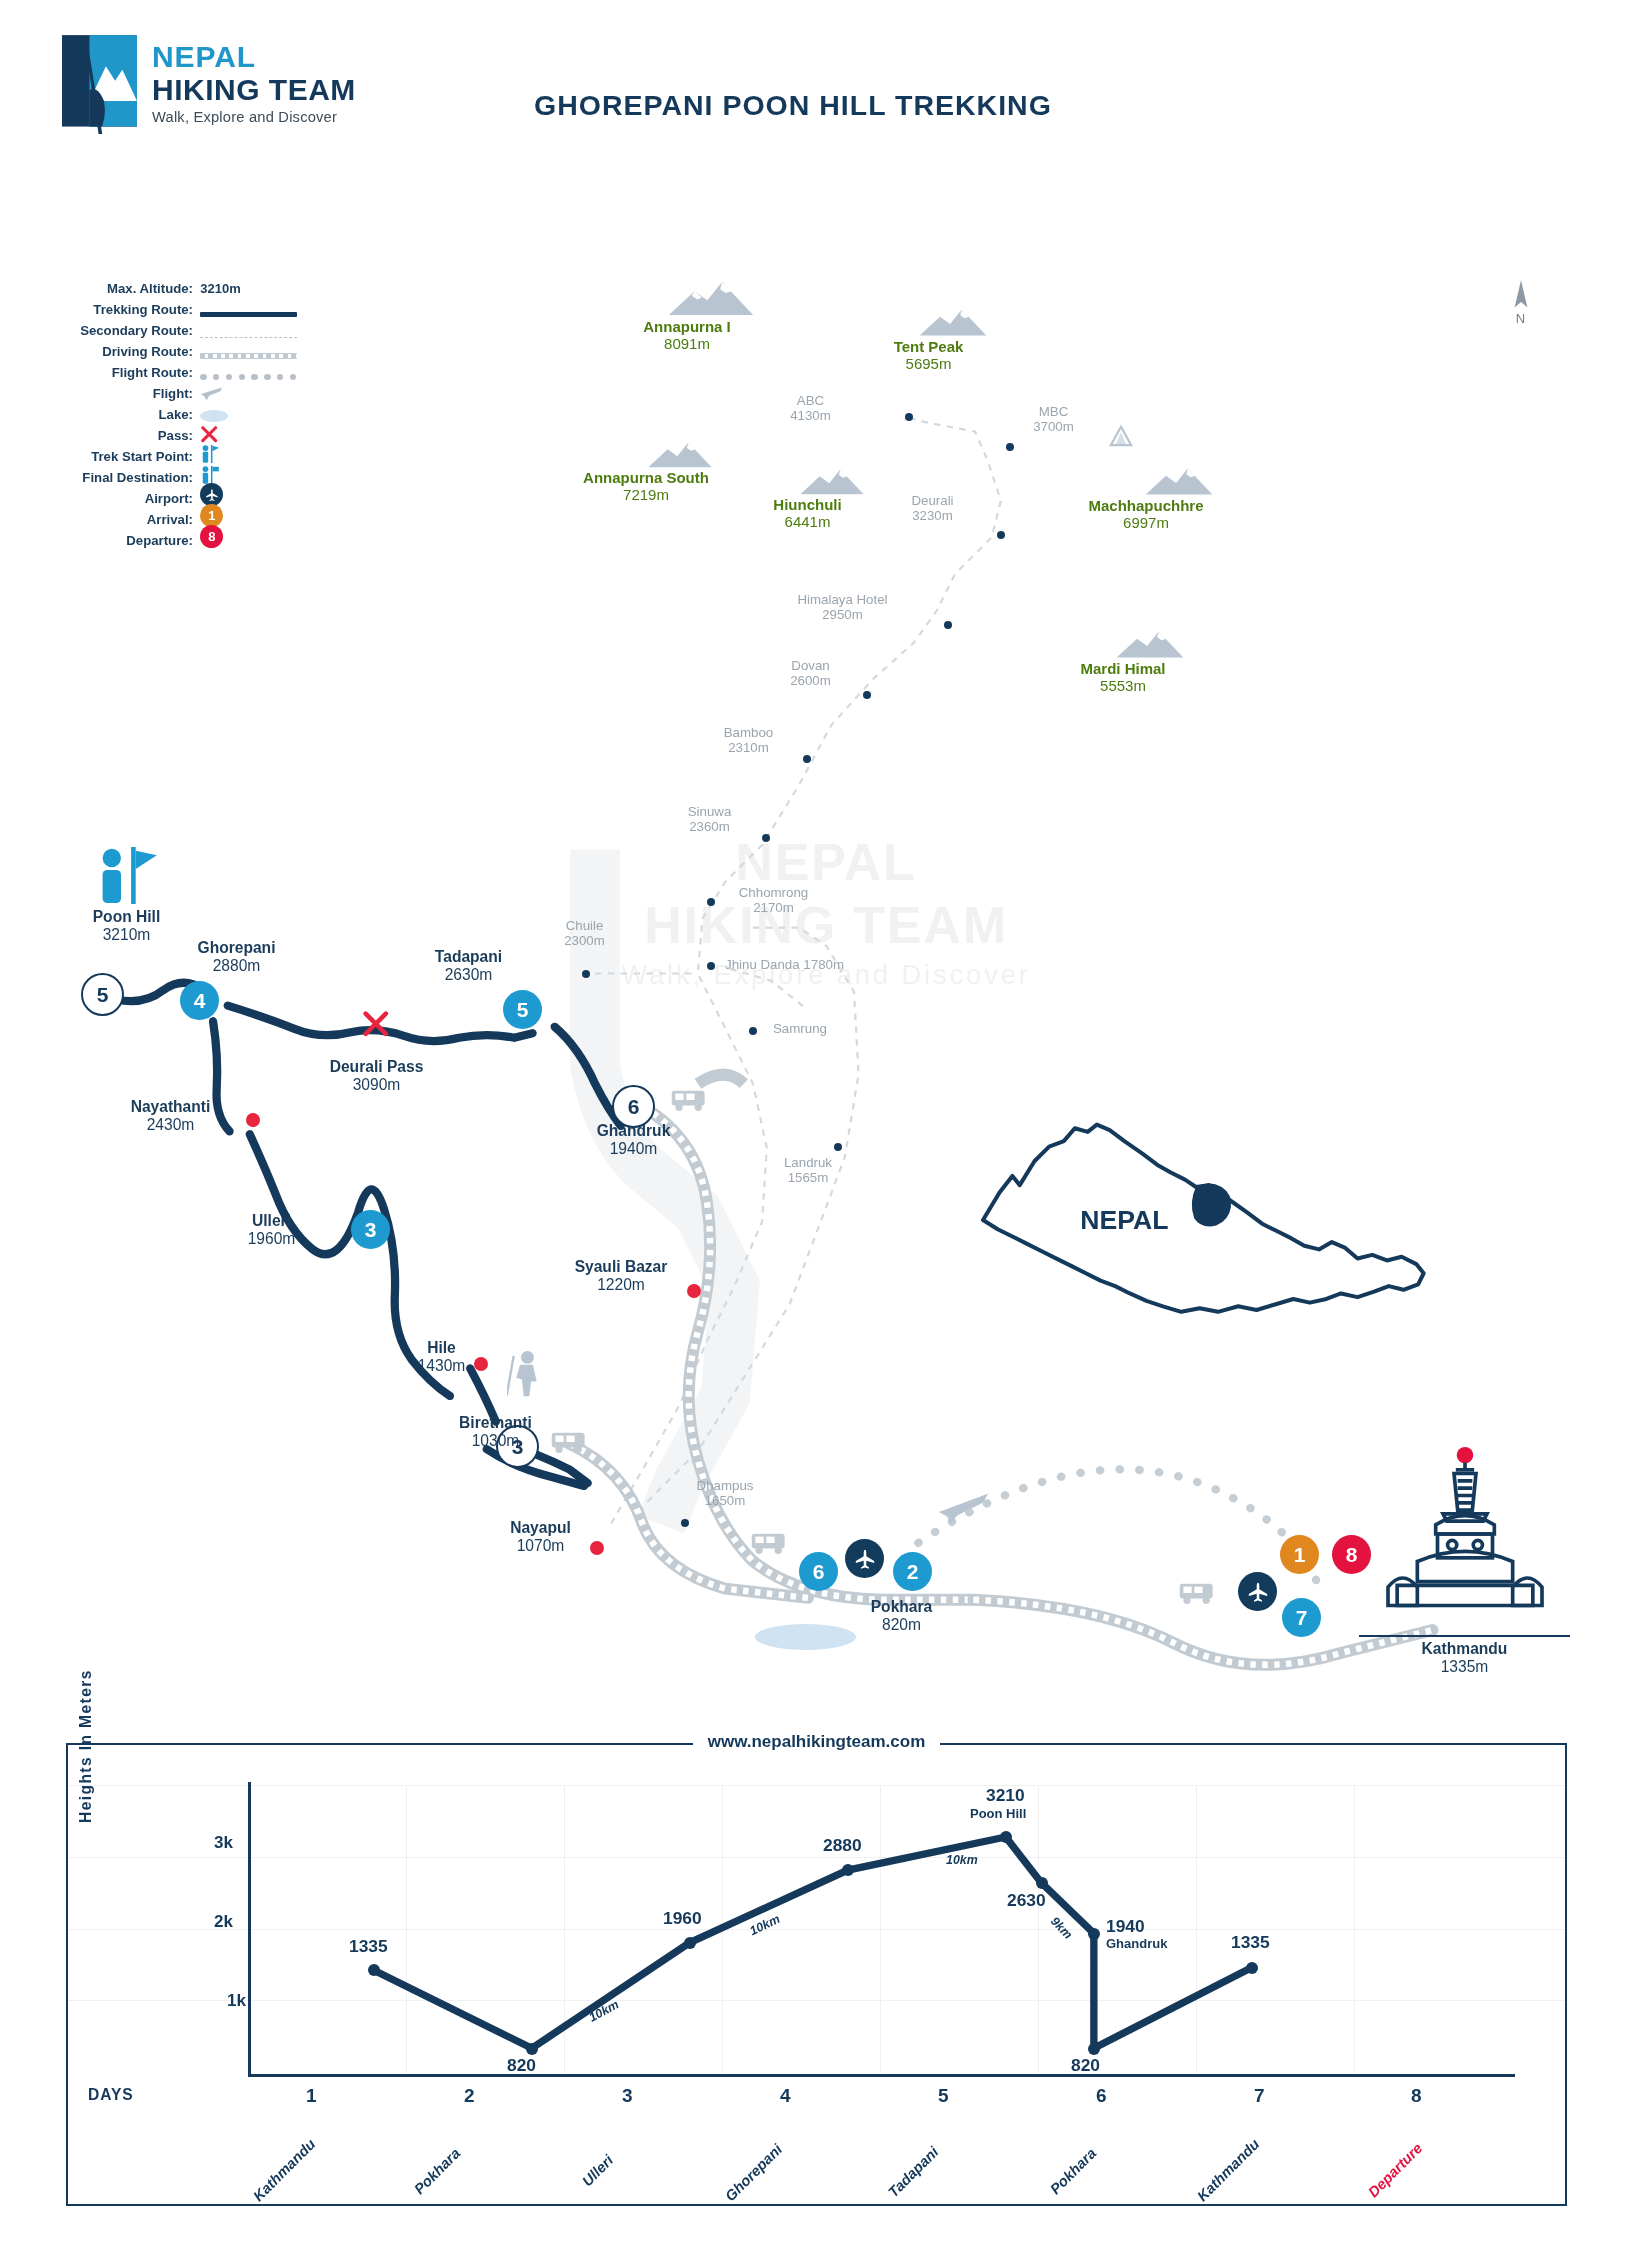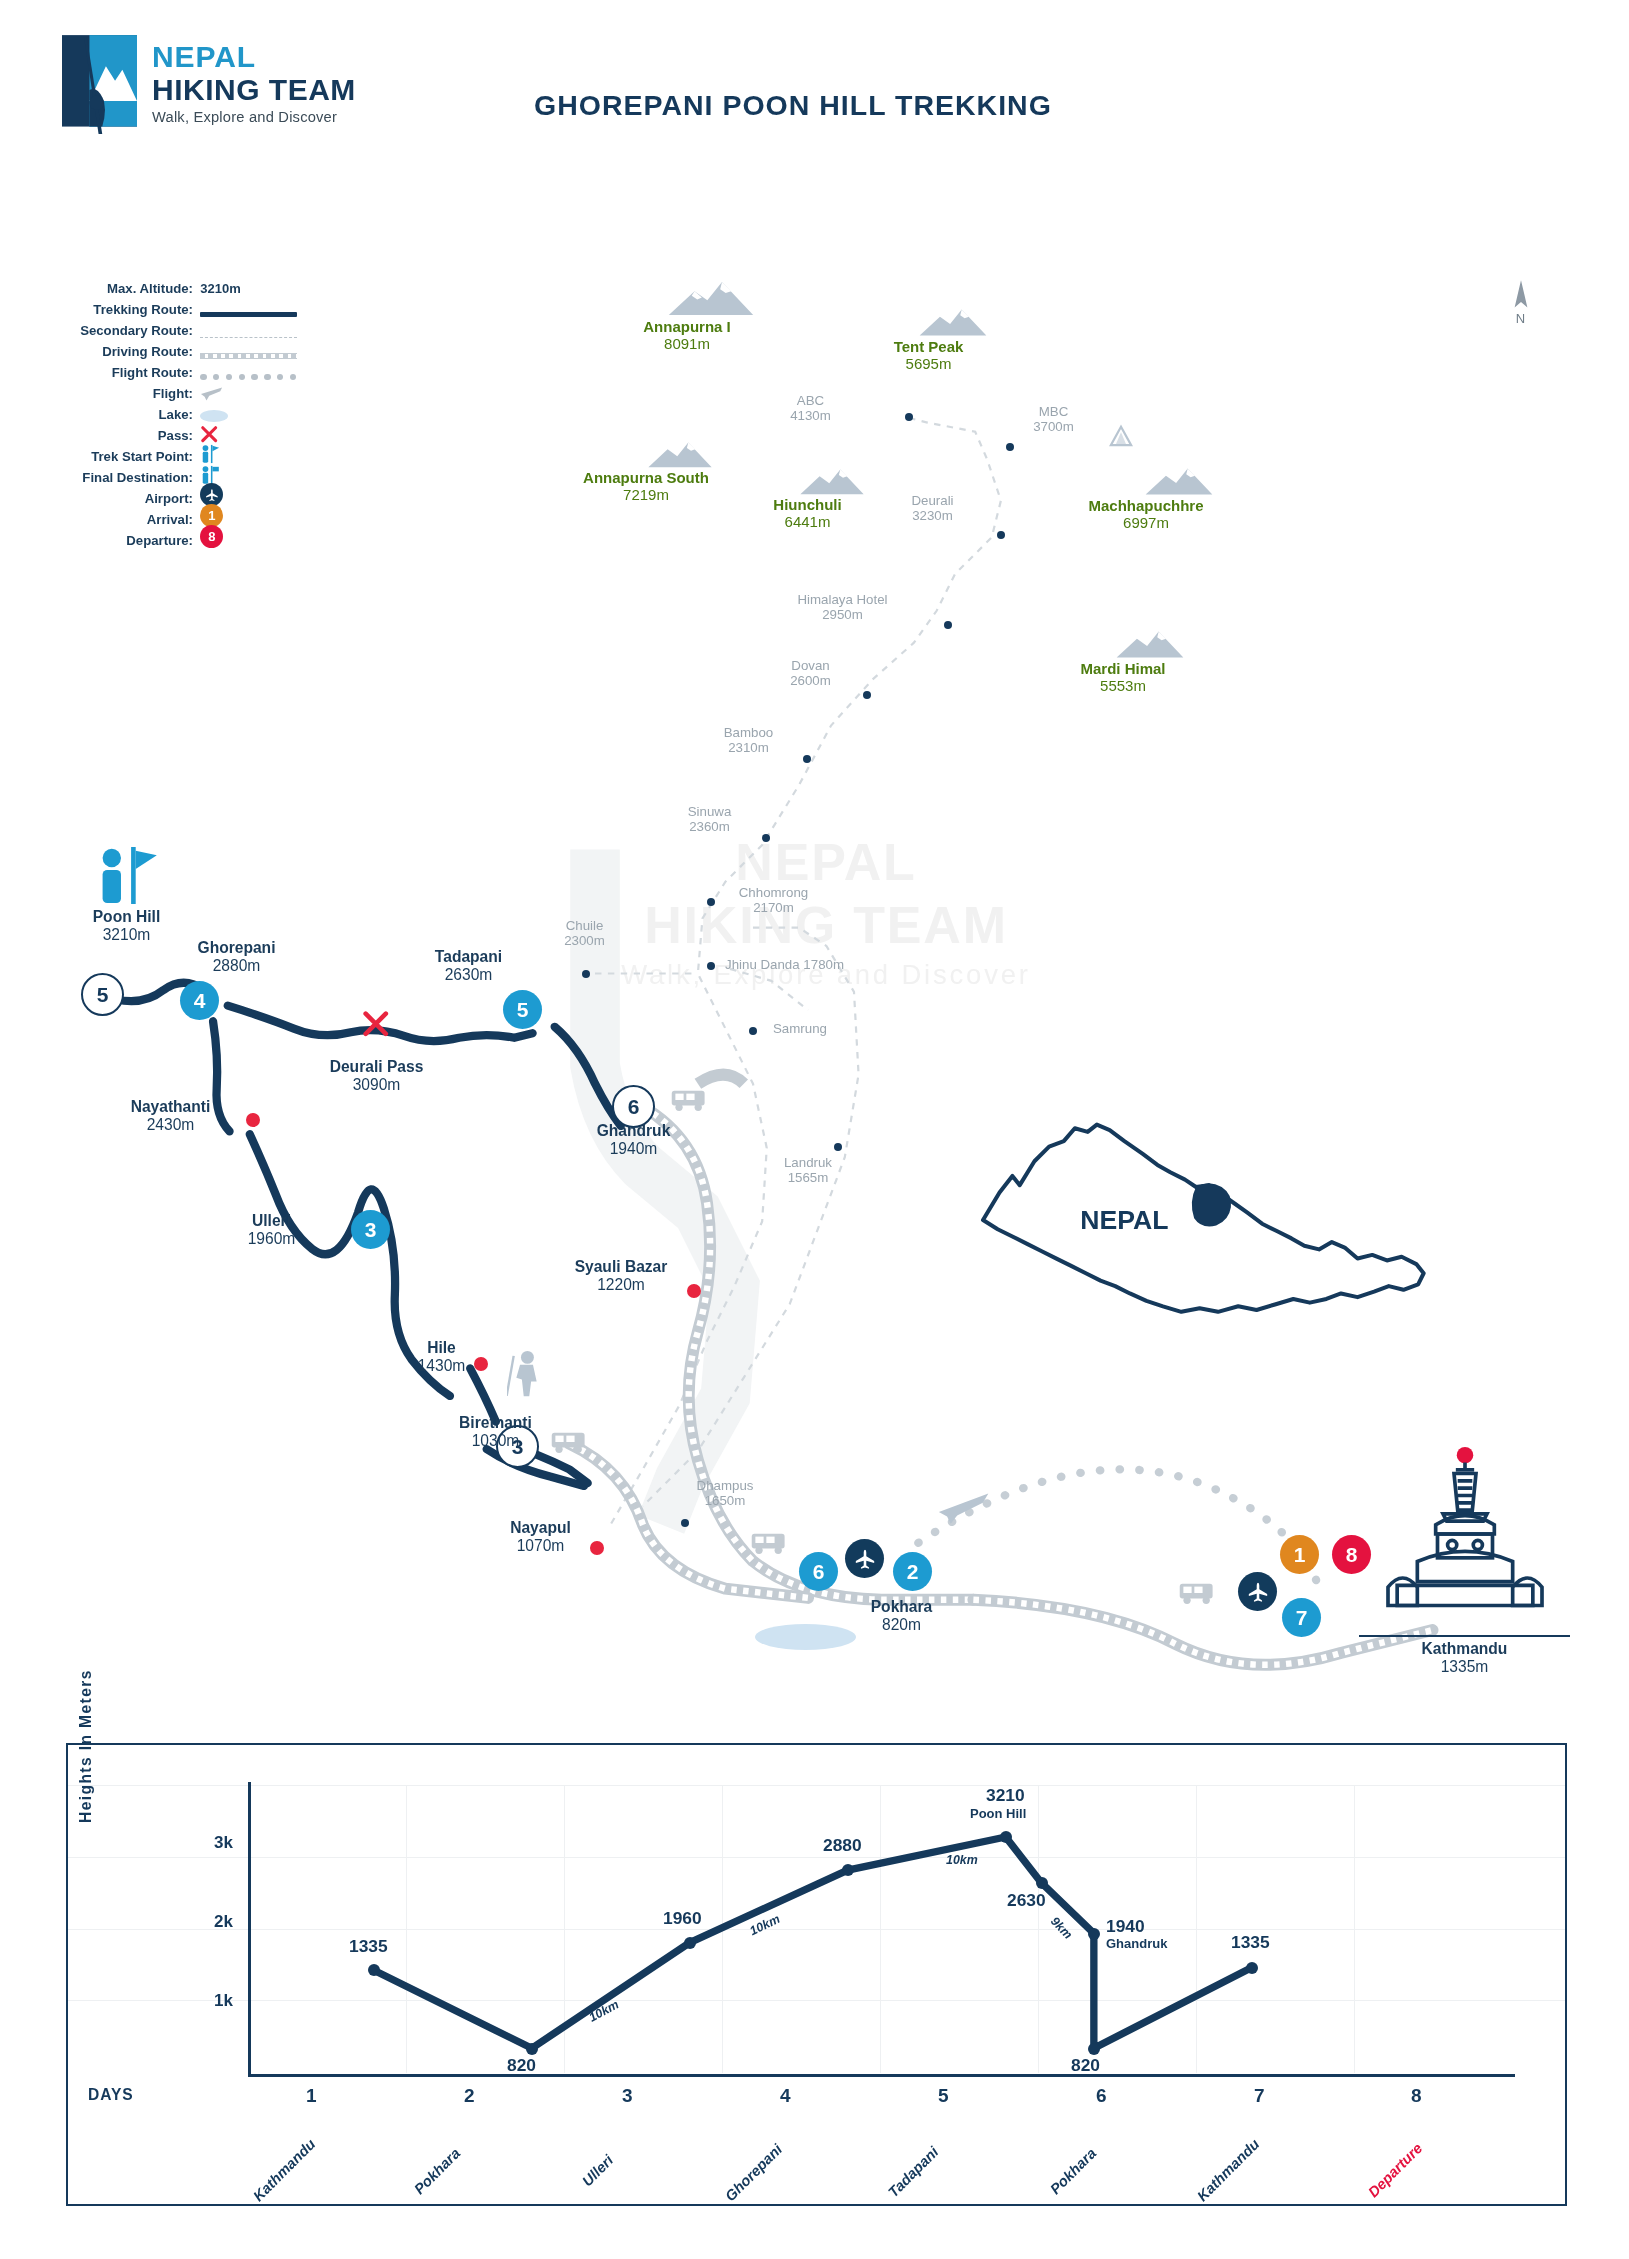--- a/index.html
+++ b/index.html
@@ -637,38 +637,41 @@
            L316 152 L332 160 L348 168 L362 176 L378 180 L392 172 L406 178 L420 190 L436 186
            L452 192 L468 188 L484 196 L492 206 L486 218 L470 224 L454 220 L438 226 L420 232
            L402 228 L386 234 L368 238 L350 234 L330 240 L310 246 L290 242 L268 248 L248 244
            L228 248 L208 242 L190 236 L172 228 L156 220 L140 214 L124 206 L108 198 L92 190
            L76 182 L60 174 L44 166 L28 158 Z" fill="none" stroke="#15395b" stroke-width="4.4" stroke-linejoin="round"></path>
   <path d="M244 112 Q258 104 272 112 Q284 120 282 134 Q280 148 266 154 Q250 158 242 146 Q236 128 244 112Z" fill="#15395b"></path>
   <text x="118" y="158" font-family="Liberation Sans, sans-serif" font-size="29" font-weight="bold" fill="#15395b">NEPAL</text>
 </svg>
 
 <div class="abs" id="chart-panel">
+  <div id="chart-url">
+    <span>www.nepalhikingteam.com</span>
+  </div>
 
   <div class="grid-h" style="top:40px;"></div>
   <div class="grid-h" style="top:112px;"></div>
   <div class="grid-h" style="top:184px;"></div>
   <div class="grid-h" style="top:255px;"></div>
   <div class="grid-v" style="left:180px;top:40px;height:288px;"></div>
   <div class="grid-v" style="left:338px;top:40px;height:288px;"></div>
   <div class="grid-v" style="left:496px;top:40px;height:288px;"></div>
   <div class="grid-v" style="left:654px;top:40px;height:288px;"></div>
   <div class="grid-v" style="left:812px;top:40px;height:288px;"></div>
   <div class="grid-v" style="left:970px;top:40px;height:288px;"></div>
   <div class="grid-v" style="left:1128px;top:40px;height:288px;"></div>
   <div class="grid-v" style="left:1286px;top:40px;height:288px;"></div>
 
   <div id="yaxis"></div>
   <div id="xaxis"></div>
 
-  <div class="ytick" style="left:125px;top:246px;">1k</div>
+  <div class="ytick" style="left:138px;top:246px;">1k</div>
   <div class="ytick" style="left:125px;top:167px;">2k</div>
   <div class="ytick" style="left:125px;top:88px;">3k</div>
 
   <svg style="position:absolute;left:0;top:0;" width="1497" height="432" viewBox="0 0 1630 470">
     <polyline points="333,245 505,330 677,215 849,136 1021,100 1060,150 1117,205 1117,330 1289,242" fill="none" stroke="#15395b" stroke-width="8" stroke-linejoin="round" stroke-linecap="round"></polyline>
   </svg>
 
   <div class="pt" style="left:300px;top:219px;"></div>
   <div class="pt" style="left:458px;top:298px;"></div>
   <div class="pt" style="left:616px;top:192px;"></div>

